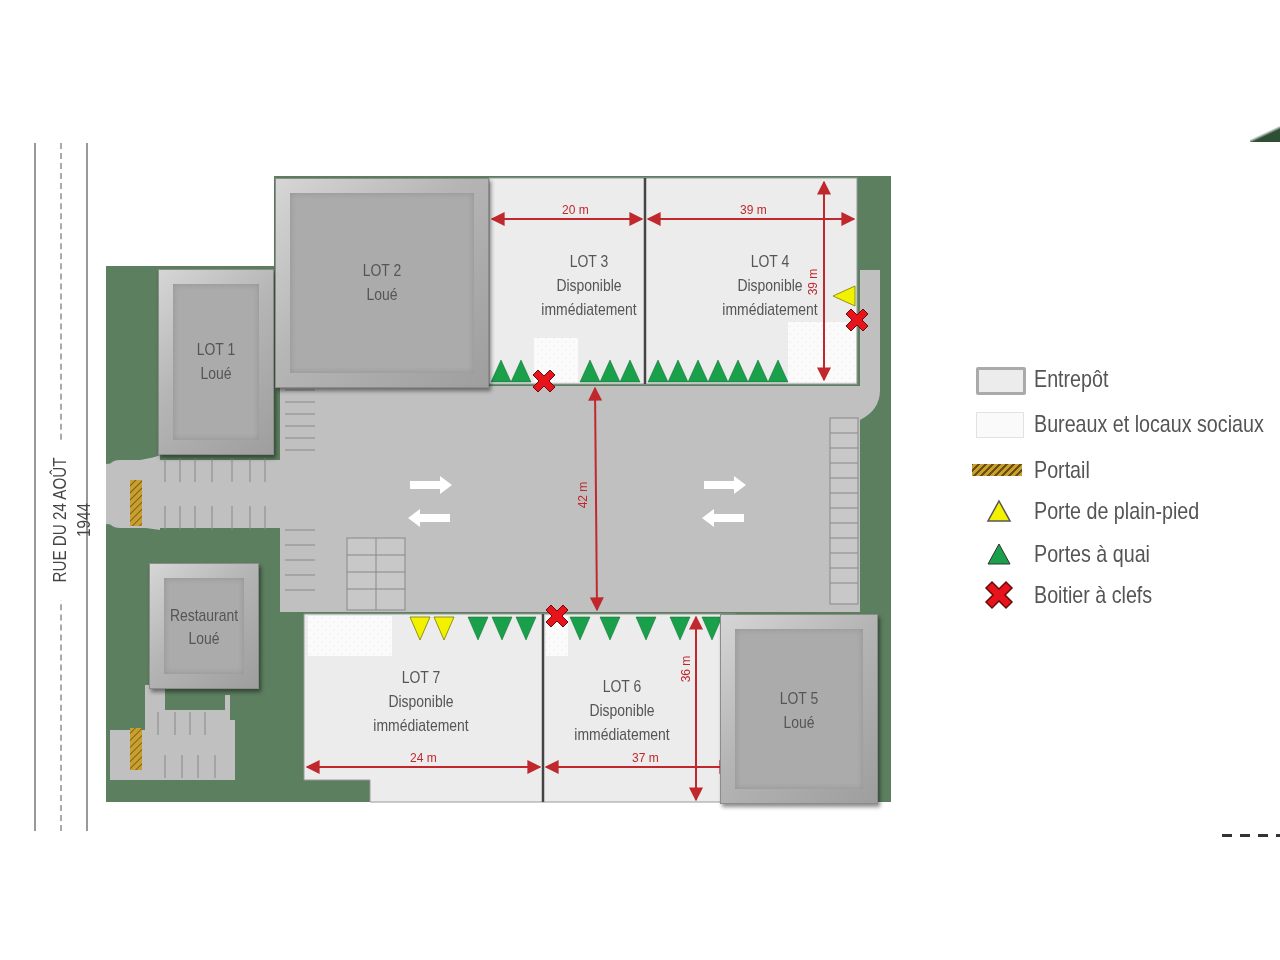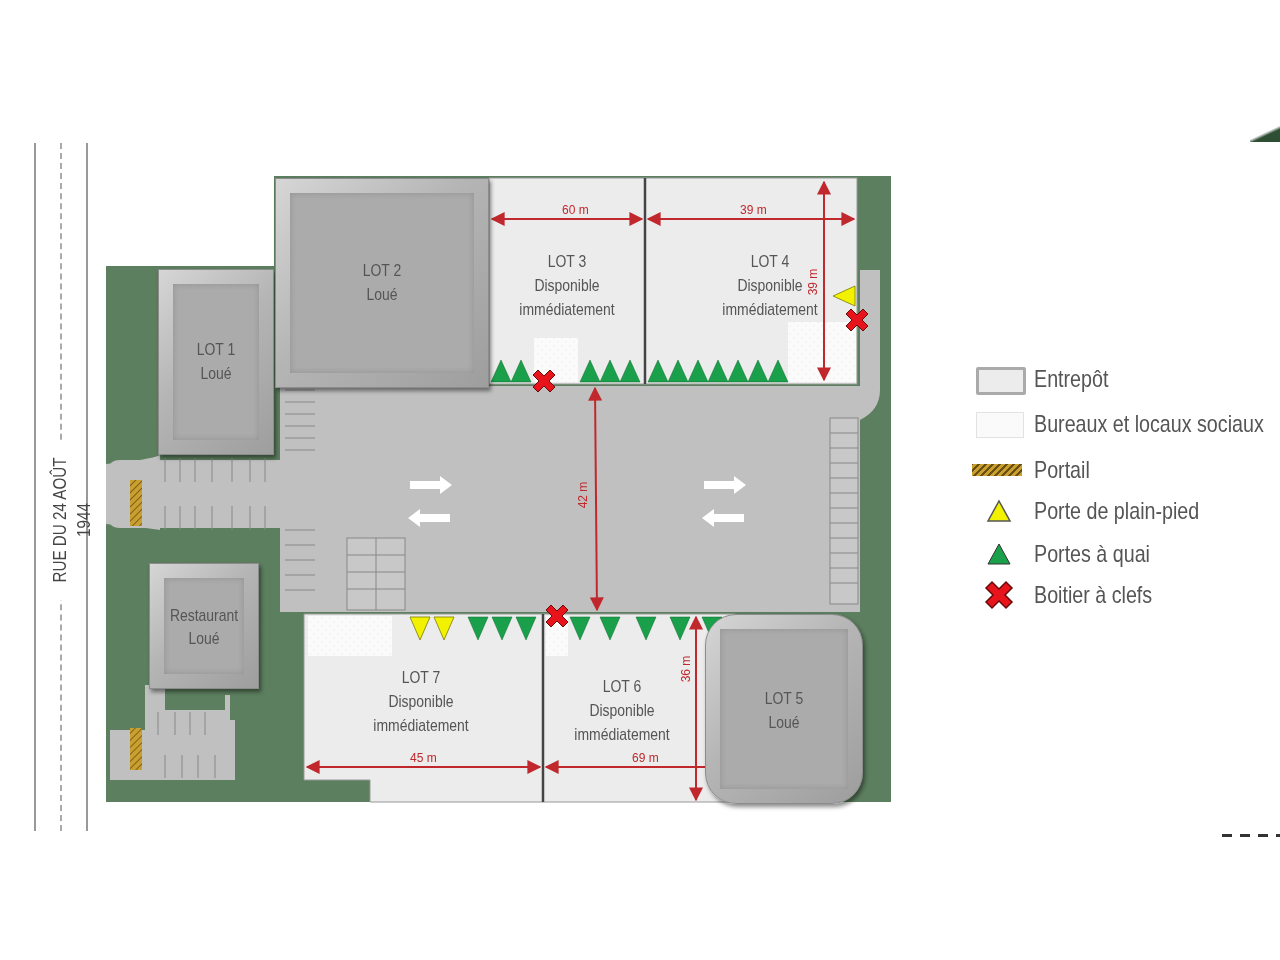--- a/index.html
+++ b/index.html
@@ -137,52 +137,52 @@
   <div class="lbl" style="left:0;right:0;top:92px;">Loué</div>
 </div>
 <div class="bld" style="left:275px;top:178px;width:212px;height:208px;">
   <div class="lbl" style="left:0;right:0;top:80px;">LOT 2</div>
   <div class="lbl" style="left:0;right:0;top:104px;">Loué</div>
 </div>
 <div class="bld" style="left:149px;top:563px;width:108px;height:124px;">
   <div class="lbl" style="left:-10px;right:-10px;top:40px;">Restaurant</div>
   <div class="lbl" style="left:0;right:0;top:63px;">Loué</div>
 </div>
-<div class="bld" style="left:705px;top:614px;width:156px;height:188px;border-radius:31px;">
+<div class="bld" style="left:720px;top:614px;width:156px;height:188px;">
   <div class="lbl" style="left:0;right:0;top:72px;">LOT 5</div>
   <div class="lbl" style="left:0;right:0;top:96px;">Loué</div>
 </div>
 
-<div class="abs" style="left:489px;top:250px;width:156px;height:80px;">
+<div class="abs" style="left:489px;top:250px;width:156px;height:80px;padding-left:44px;">
   <div class="lbl" style="left:-20px;right:-20px;top:0;">LOT 3</div>
   <div class="lbl" style="left:-20px;right:-20px;top:24px;">Disponible</div>
   <div class="lbl" style="left:-20px;right:-20px;top:48px;">immédiatement</div>
 </div>
 <div class="abs" style="left:692px;top:250px;width:156px;height:80px;">
   <div class="lbl" style="left:-20px;right:-20px;top:0;">LOT 4</div>
   <div class="lbl" style="left:-20px;right:-20px;top:24px;">Disponible</div>
   <div class="lbl" style="left:-20px;right:-20px;top:48px;">immédiatement</div>
 </div>
 <div class="abs" style="left:343px;top:666px;width:156px;height:80px;">
   <div class="lbl" style="left:-20px;right:-20px;top:0;">LOT 7</div>
   <div class="lbl" style="left:-20px;right:-20px;top:24px;">Disponible</div>
   <div class="lbl" style="left:-20px;right:-20px;top:48px;">immédiatement</div>
 </div>
 <div class="abs" style="left:544px;top:675px;width:156px;height:80px;">
   <div class="lbl" style="left:-20px;right:-20px;top:0;">LOT 6</div>
   <div class="lbl" style="left:-20px;right:-20px;top:24px;">Disponible</div>
   <div class="lbl" style="left:-20px;right:-20px;top:48px;">immédiatement</div>
 </div>
 
-<div class="dim" style="left:562px;top:203px;">60 m</div>
+<div class="dim" style="left:562px;top:203px;">20 m</div>
 <div class="dim" style="left:740px;top:203px;">39 m</div>
 <div class="dim" style="left:800px;top:275px;transform:rotate(-90deg);">39 m</div>
 <div class="dim" style="left:570px;top:488px;transform:rotate(-90deg);">42 m</div>
-<div class="dim" style="left:410px;top:751px;">45 m</div>
-<div class="dim" style="left:632px;top:751px;">69 m</div>
+<div class="dim" style="left:410px;top:751px;">24 m</div>
+<div class="dim" style="left:632px;top:751px;">37 m</div>
 <div class="dim" style="left:673px;top:662px;transform:rotate(-90deg);">36 m</div>
 
 <div>
   <div class="legend-item" style="top:365px;height:28px;">
     <span style="position:absolute;left:4px;top:2px;width:44px;height:22px;background:#ececec;border:3px solid #aaa;border-radius:2px;"></span>
     <span class="legend-label">Entrepôt</span>
   </div>
   <div class="legend-item" style="top:410px;height:28px;">
     <span style="position:absolute;left:4px;top:2px;width:46px;height:24px;background:#fafafa;border:1px solid #e2e2e2;"></span>
     <span class="legend-label">Bureaux et locaux sociaux</span>

